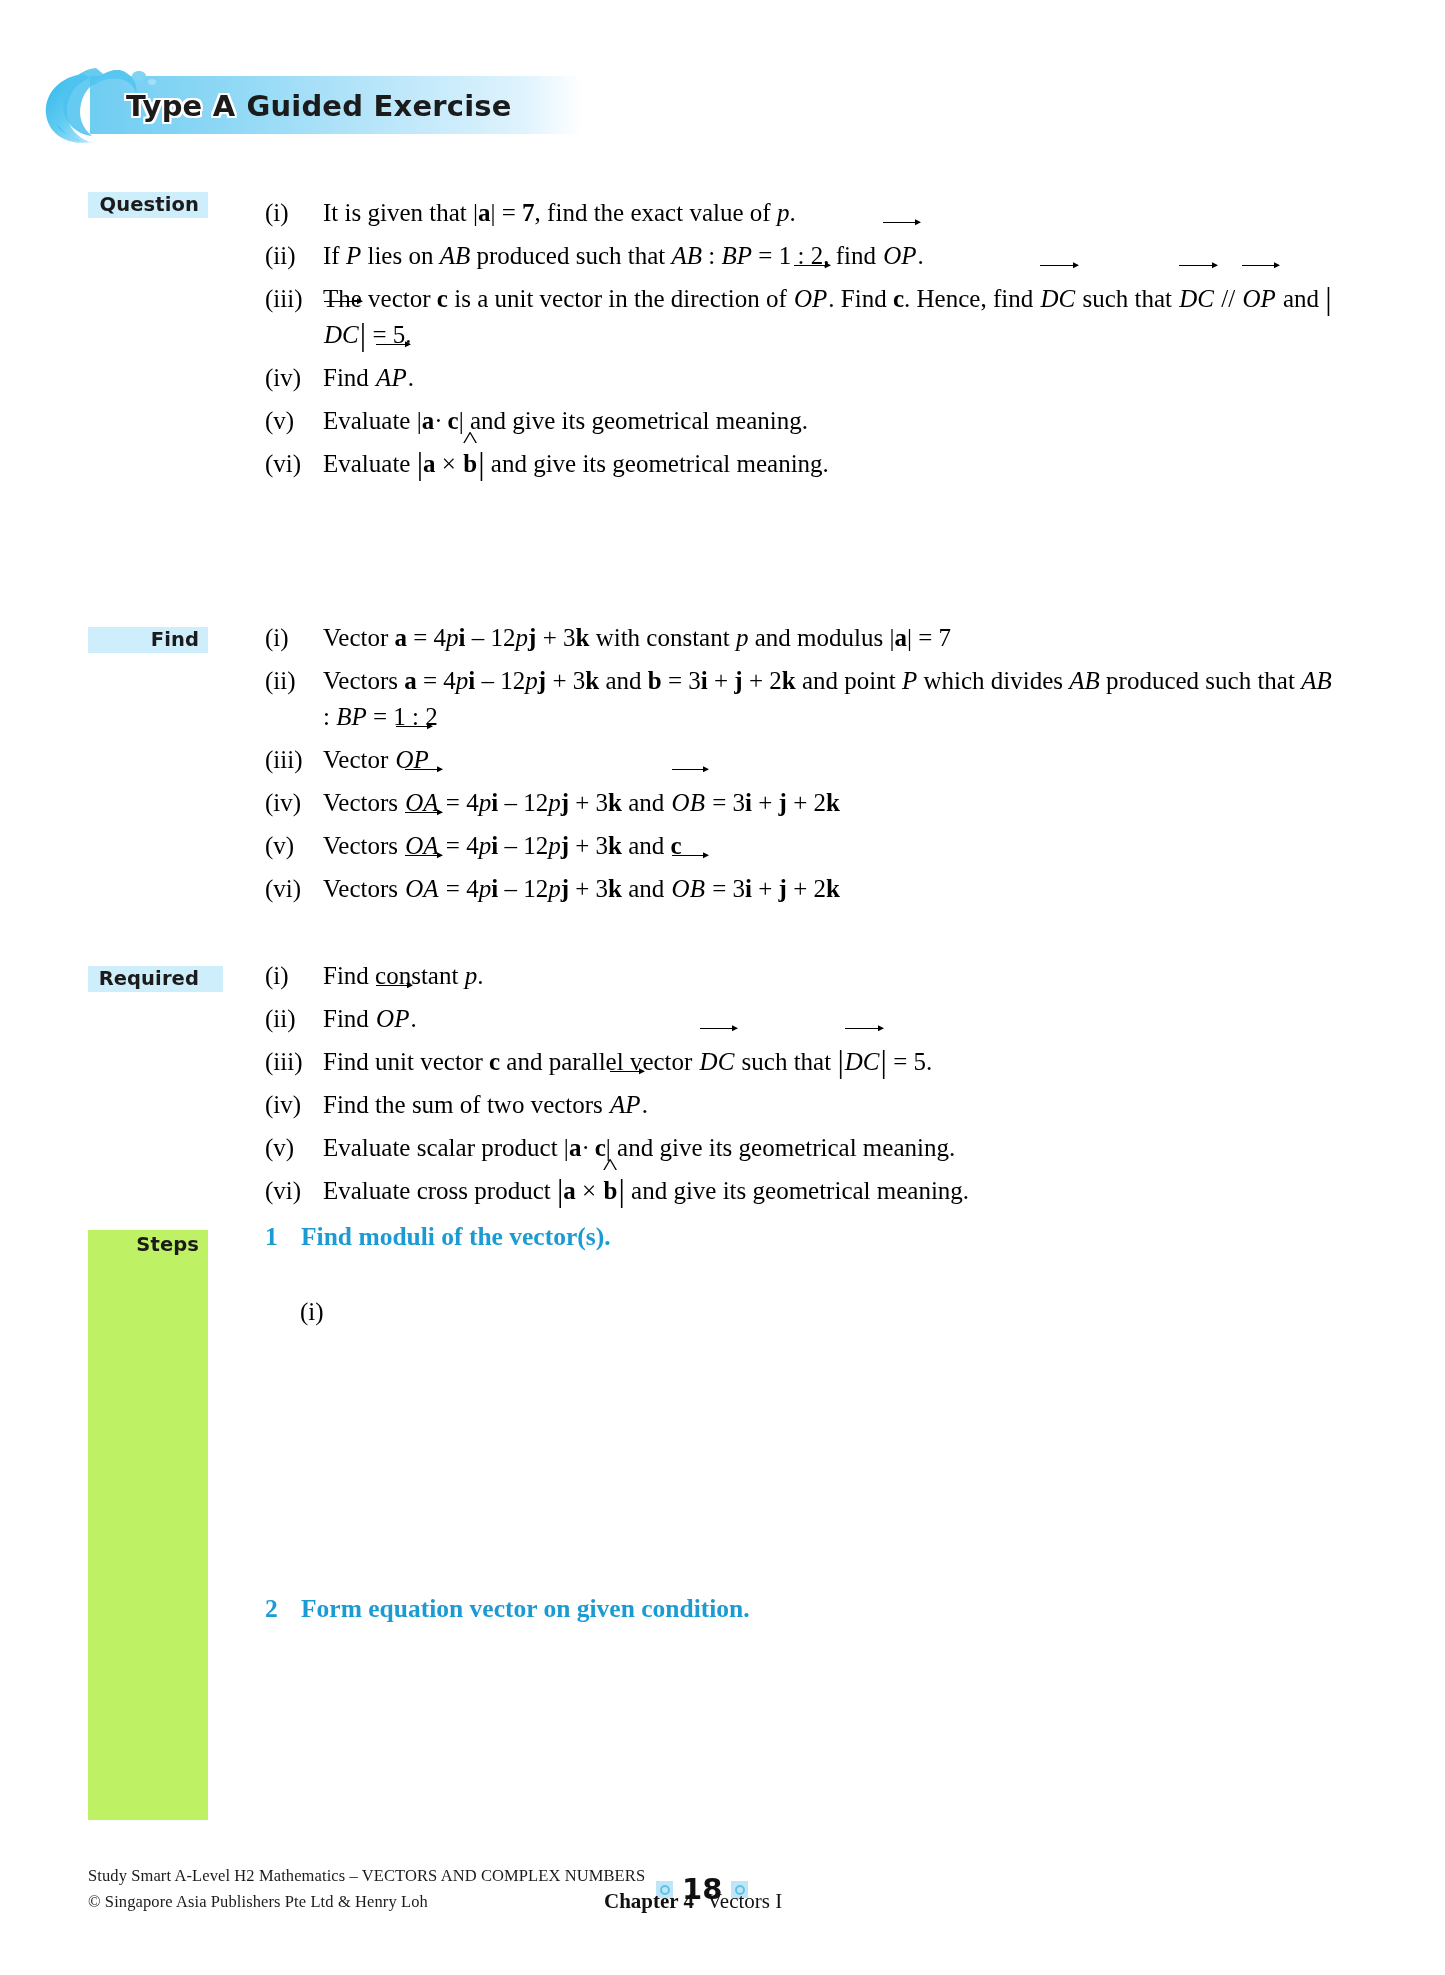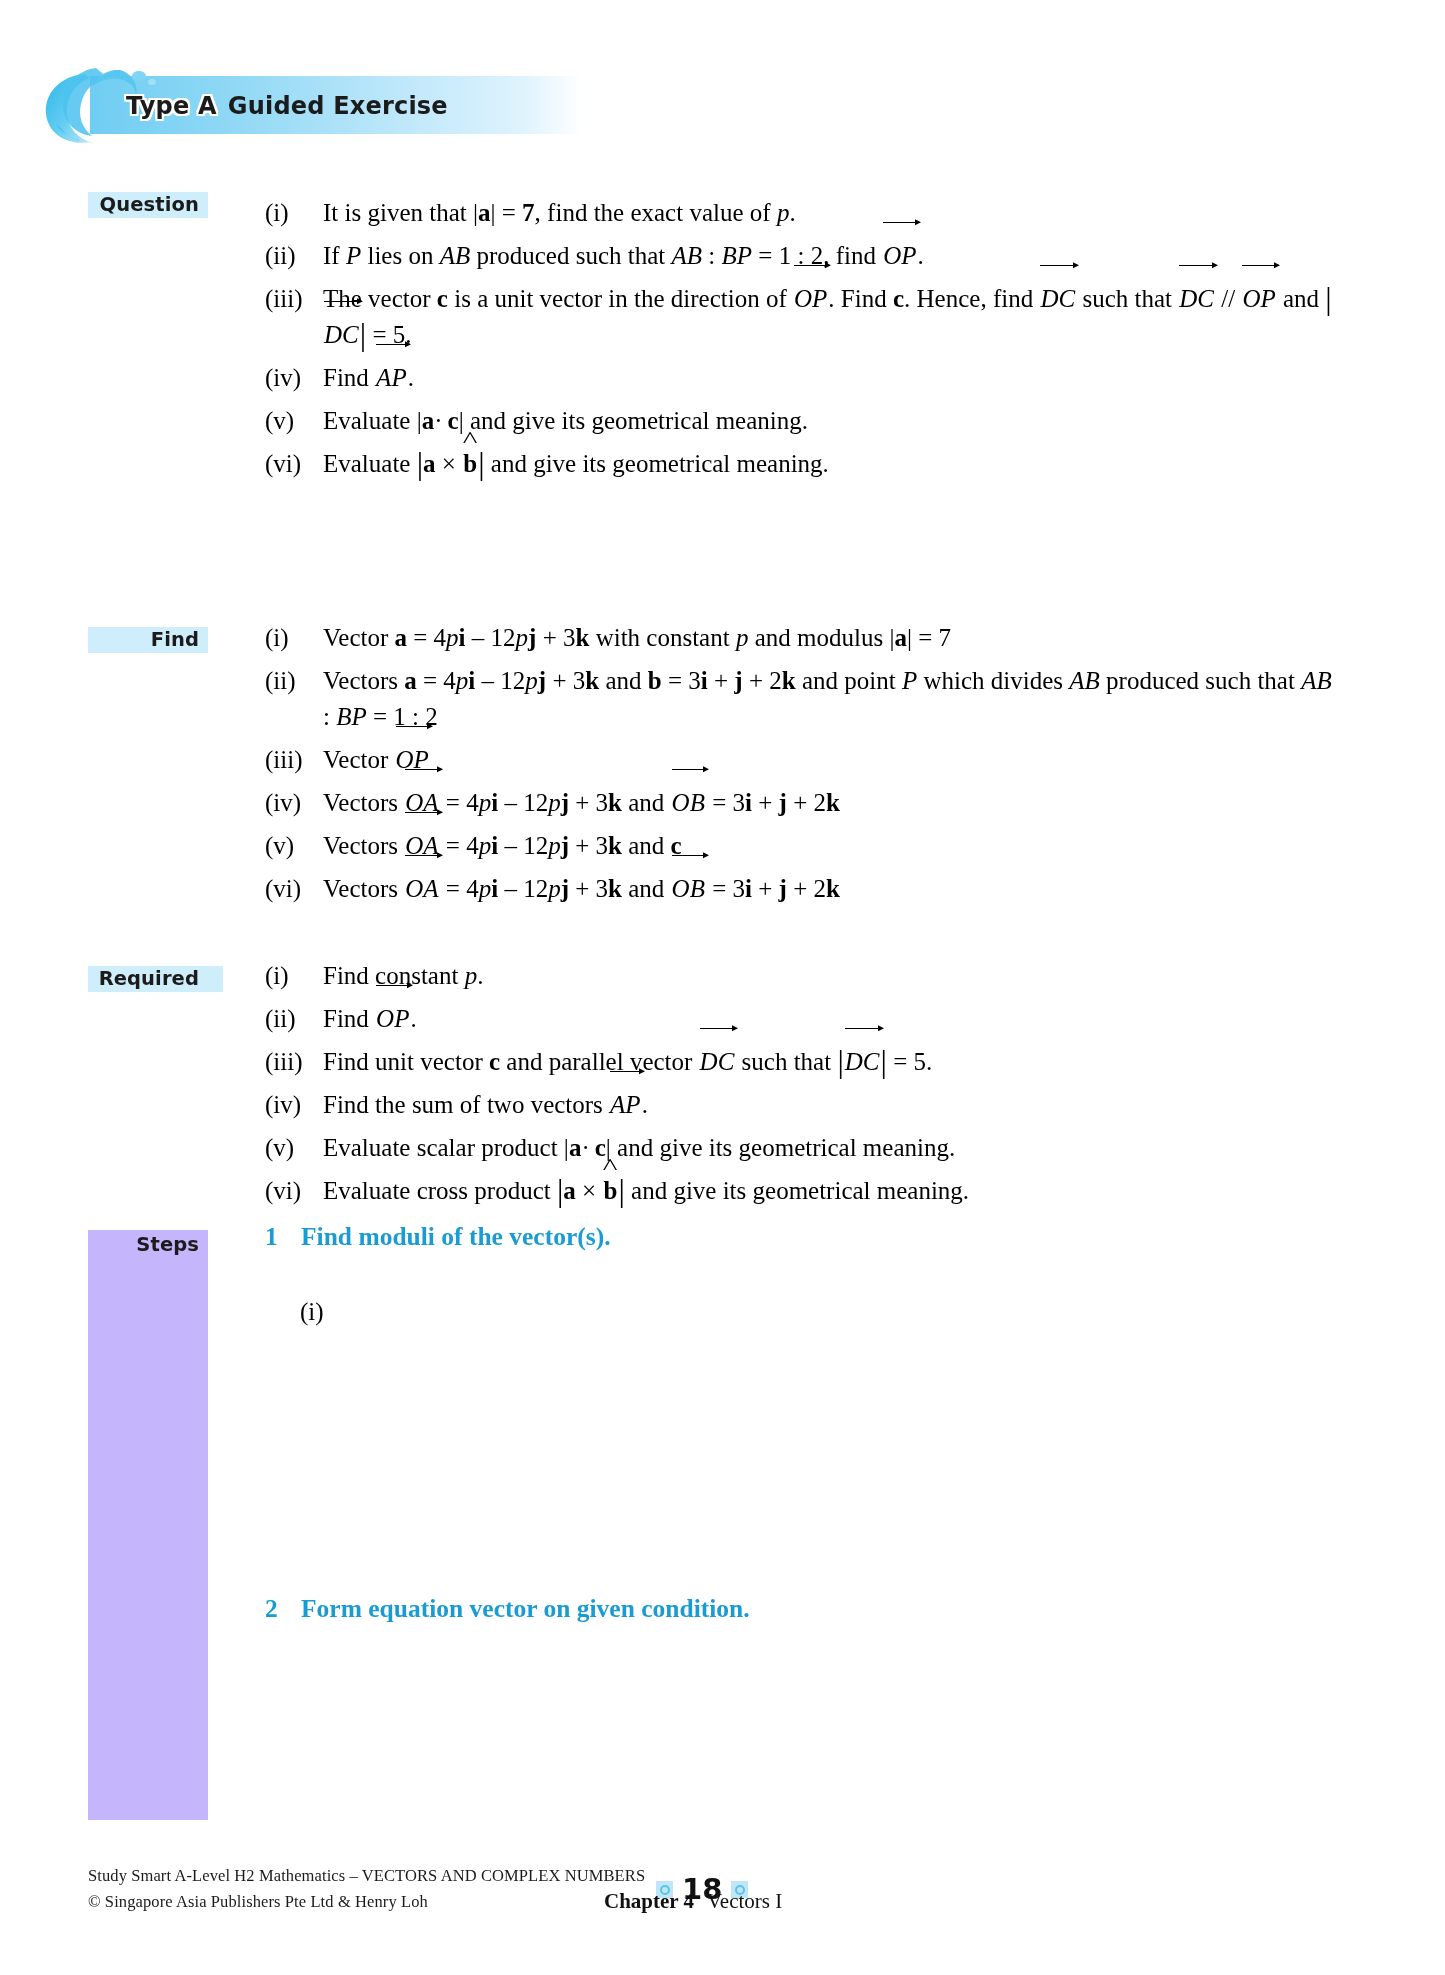--- a/index.html
+++ b/index.html
@@ -42,21 +42,21 @@
   }
   .banner-text {
     position: absolute;
     left: 88px;
     top: 22px;
     height: 44px;
     display: flex;
     align-items: center;
     font-family: "DejaVu Sans", "Liberation Sans", sans-serif;
     font-weight: bold;
-    font-size: 24px;
+    font-size: 29px;
     letter-spacing: 0.2px;
     color: #1b1b1b;
     white-space: nowrap;
   }
   .banner-type {
     color: #1b1b1b;
     text-shadow:
       -2px -2px 0 #ffffff,  2px -2px 0 #ffffff,
       -2px  2px 0 #ffffff,  2px  2px 0 #ffffff,
       -2px  0   0 #ffffff,  2px  0   0 #ffffff,
@@ -78,21 +78,21 @@
     box-sizing: border-box;
     padding-right: 9px;
     letter-spacing: 0.1px;
   }
   .chip-question { left: 88px;  top: 192px; width: 120px; height: 26px; line-height: 26px; }
   .chip-given    { left: 88px;  top: 627px; width: 120px; height: 26px; line-height: 26px; }
   .chip-required { left: 88px;  top: 966px; width: 135px; height: 26px; line-height: 26px;
                    padding-right: 24px; }
   .chip-steps {
     left: 88px; top: 1230px; width: 120px; height: 590px;
-    line-height: 26px; padding-top: 2px; background: #c4b5fd;
+    line-height: 26px; padding-top: 2px; background: #bef264;
   }
 
   
   .block {
     position: absolute;
     font-size: 25px;
     line-height: 36px;
   }
   .qblock  { left: 265px; top: 185px;  width: 1070px; }
   .gblock  { left: 265px; top: 620px;  width: 1070px; }

